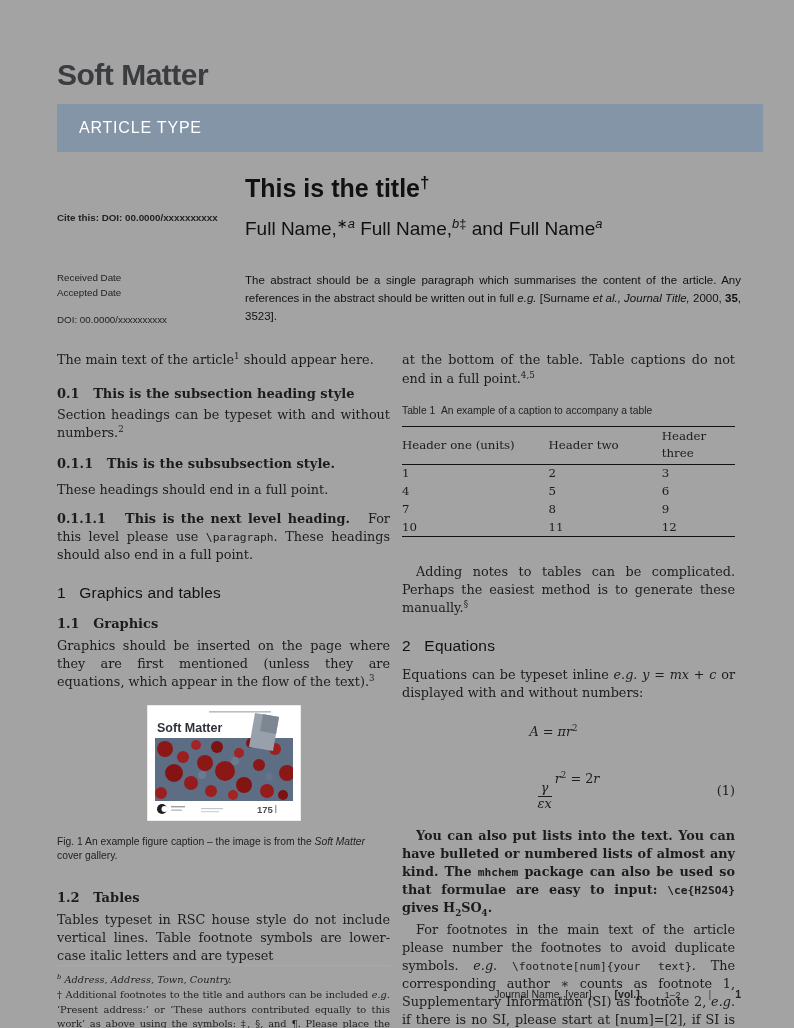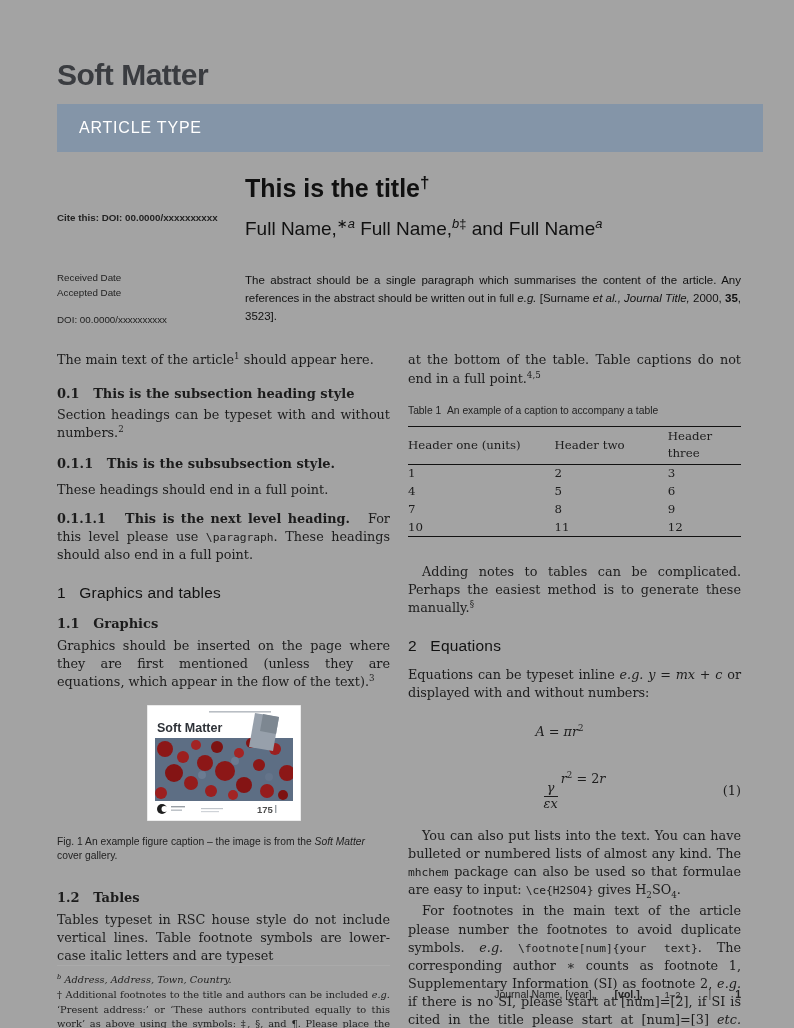--- a/index.html
+++ b/index.html
@@ -36,24 +36,24 @@
   .dates{margin-top:47px;line-height:1.55;}
   .doi{margin-top:14px;}
   .title-col{flex:1;}
   .article-title{
     margin:0;font-size:25px;font-weight:bold;color:#111;
     font-family:"Liberation Sans",sans-serif;
   }
   .authors{margin-top:15px;font-size:19px;color:#111;}
   .abstract{margin:32px 0 0 0;font-size:11.5px;line-height:1.55;text-align:justify;color:#111;}
   
-  .columns{display:flex;gap:18px;margin-top:26px;height:632px;}
+  .columns{display:flex;gap:12px;margin-top:26px;height:632px;}
   .col{width:333px;flex:none;display:flex;flex-direction:column;font-size:12.8px;line-height:1.42;}
   .col p{margin:0;text-align:justify;}
-  .p-space{margin-top:9px !important;}
+  .p-space{margin-top:9px !important;font-weight:bold;}
   .indent{text-indent:14px;}
   .h-sub{font-size:13px;font-weight:bold;margin:15px 0 3px 0;}
   .h-subsub{font-size:13px;font-weight:bold;margin:13px 0 7px 0;}
   .h-section{
     font-family:"Liberation Sans",sans-serif;
     font-size:15.5px;font-weight:normal;color:#111;
     margin:18px 0 9px 0;letter-spacing:0.2px;
   }
   .runin{margin-top:11px !important;}
   

